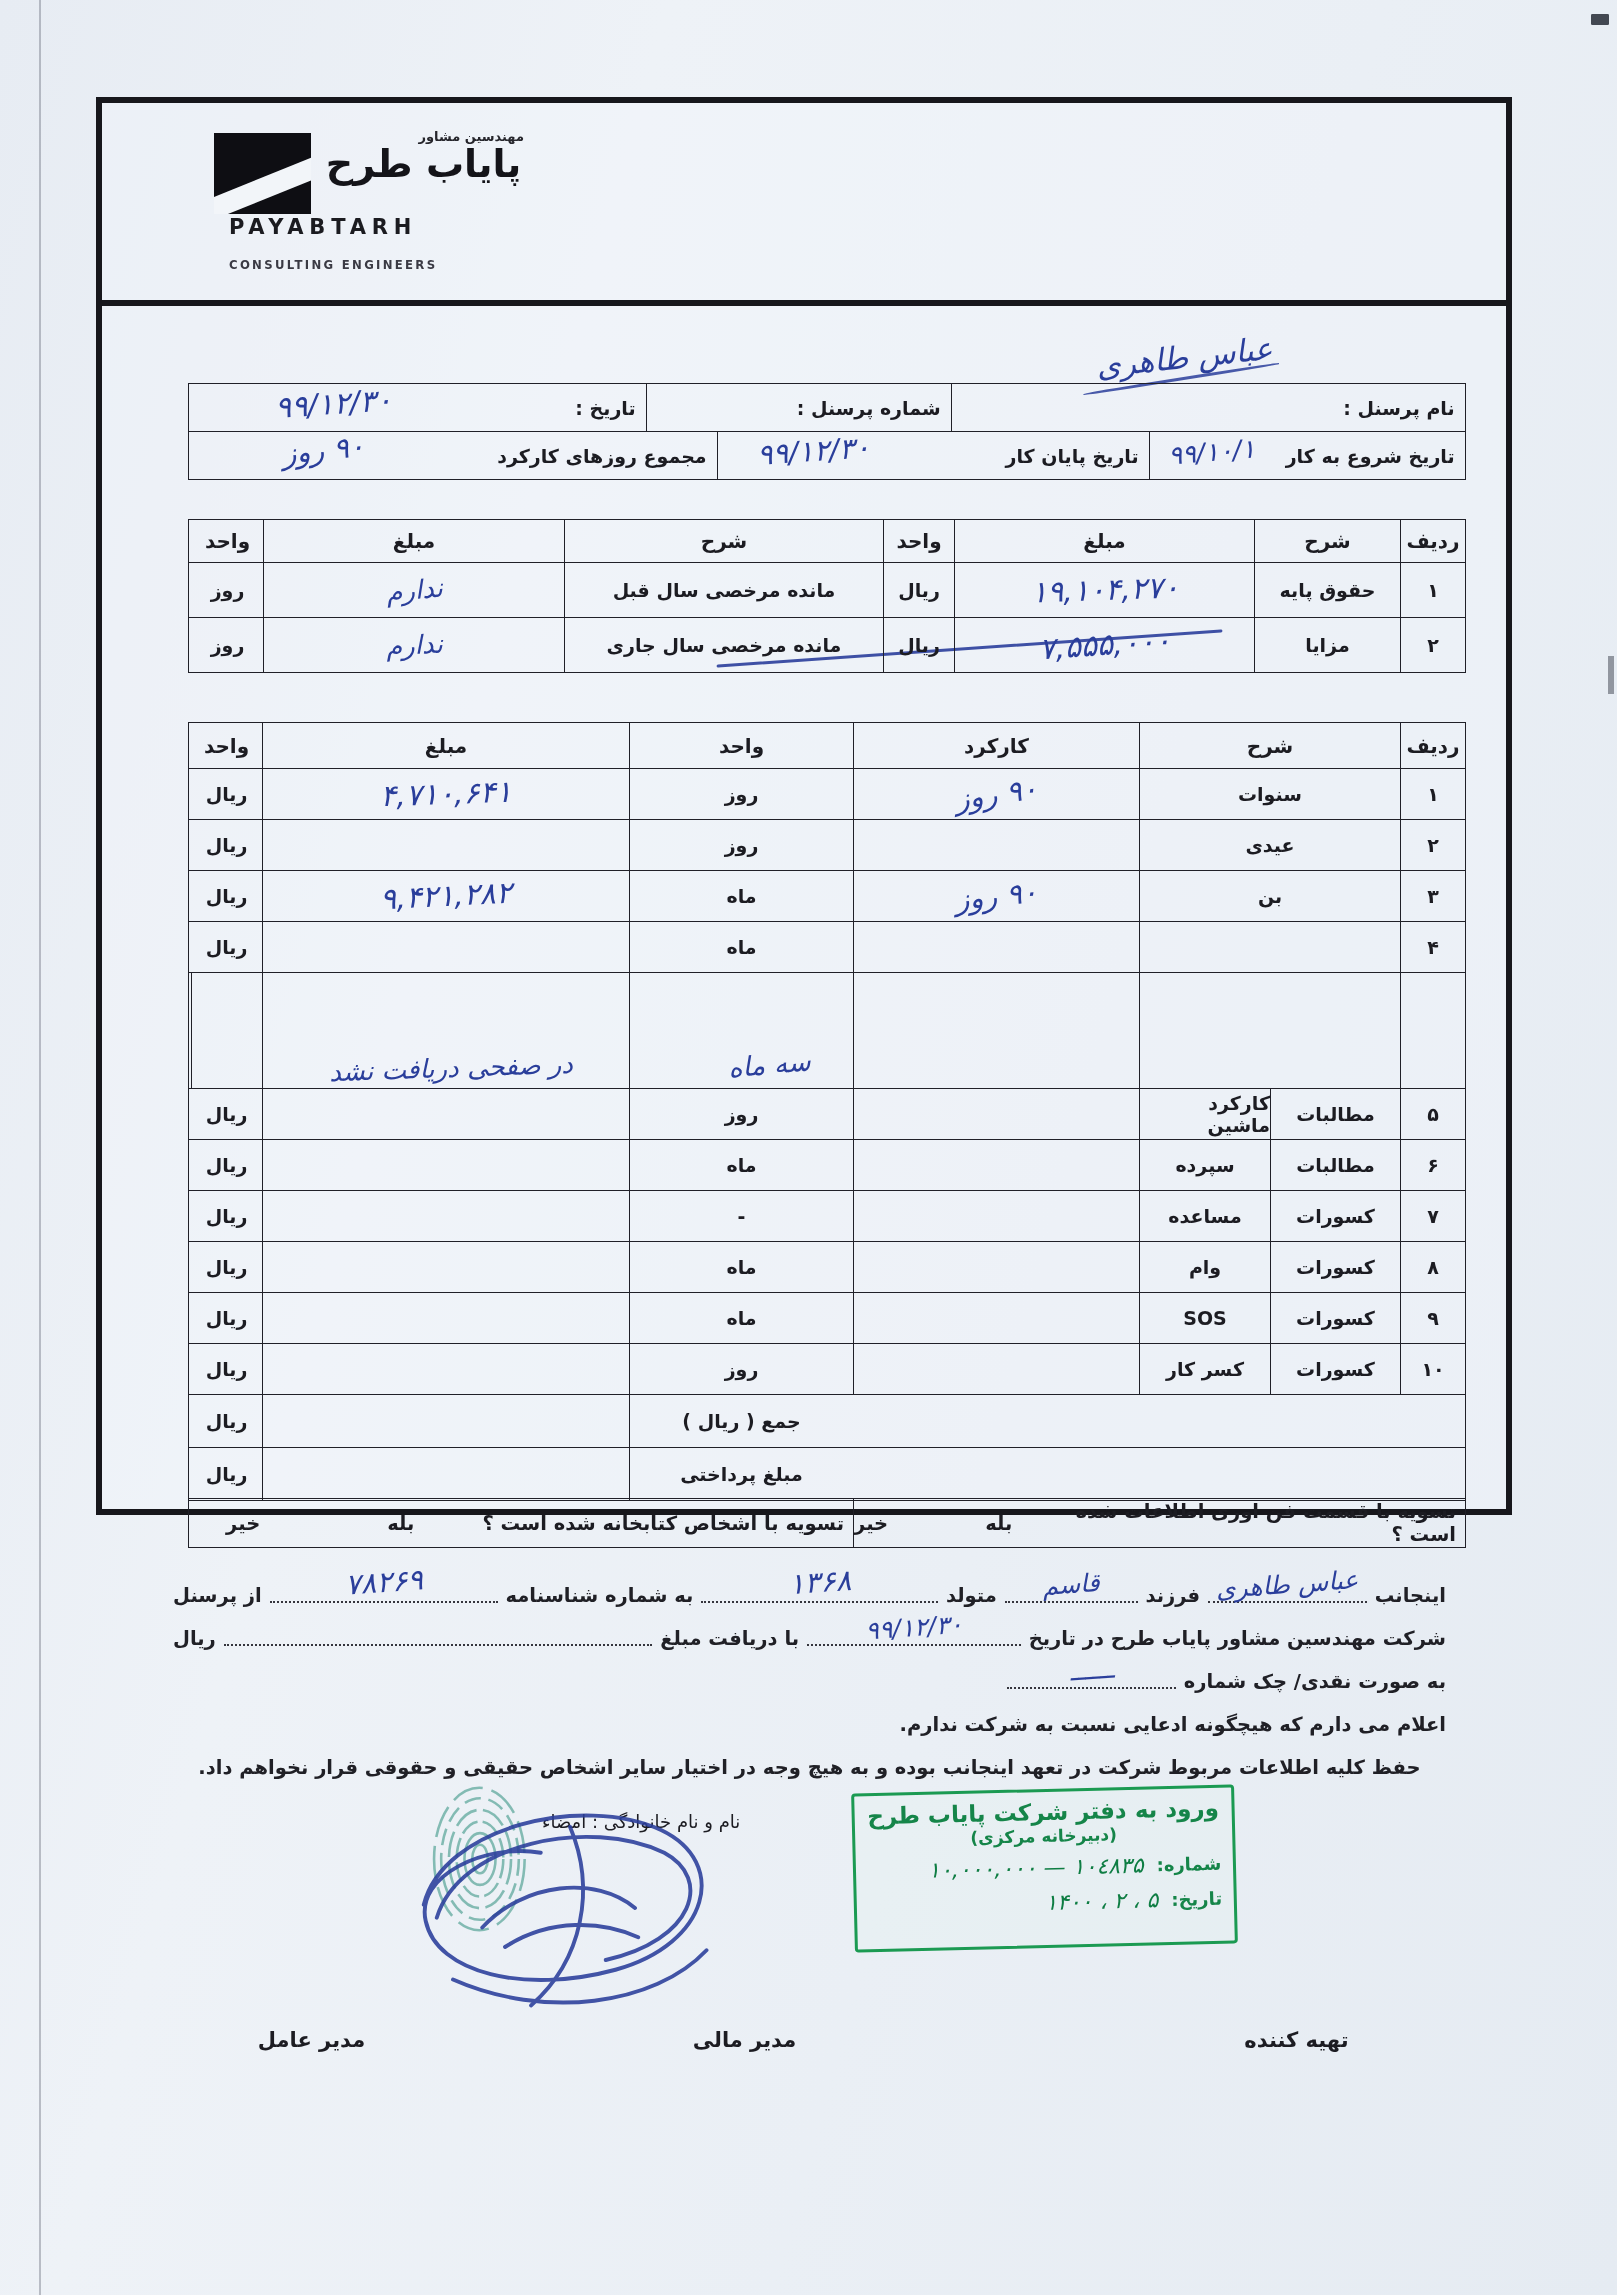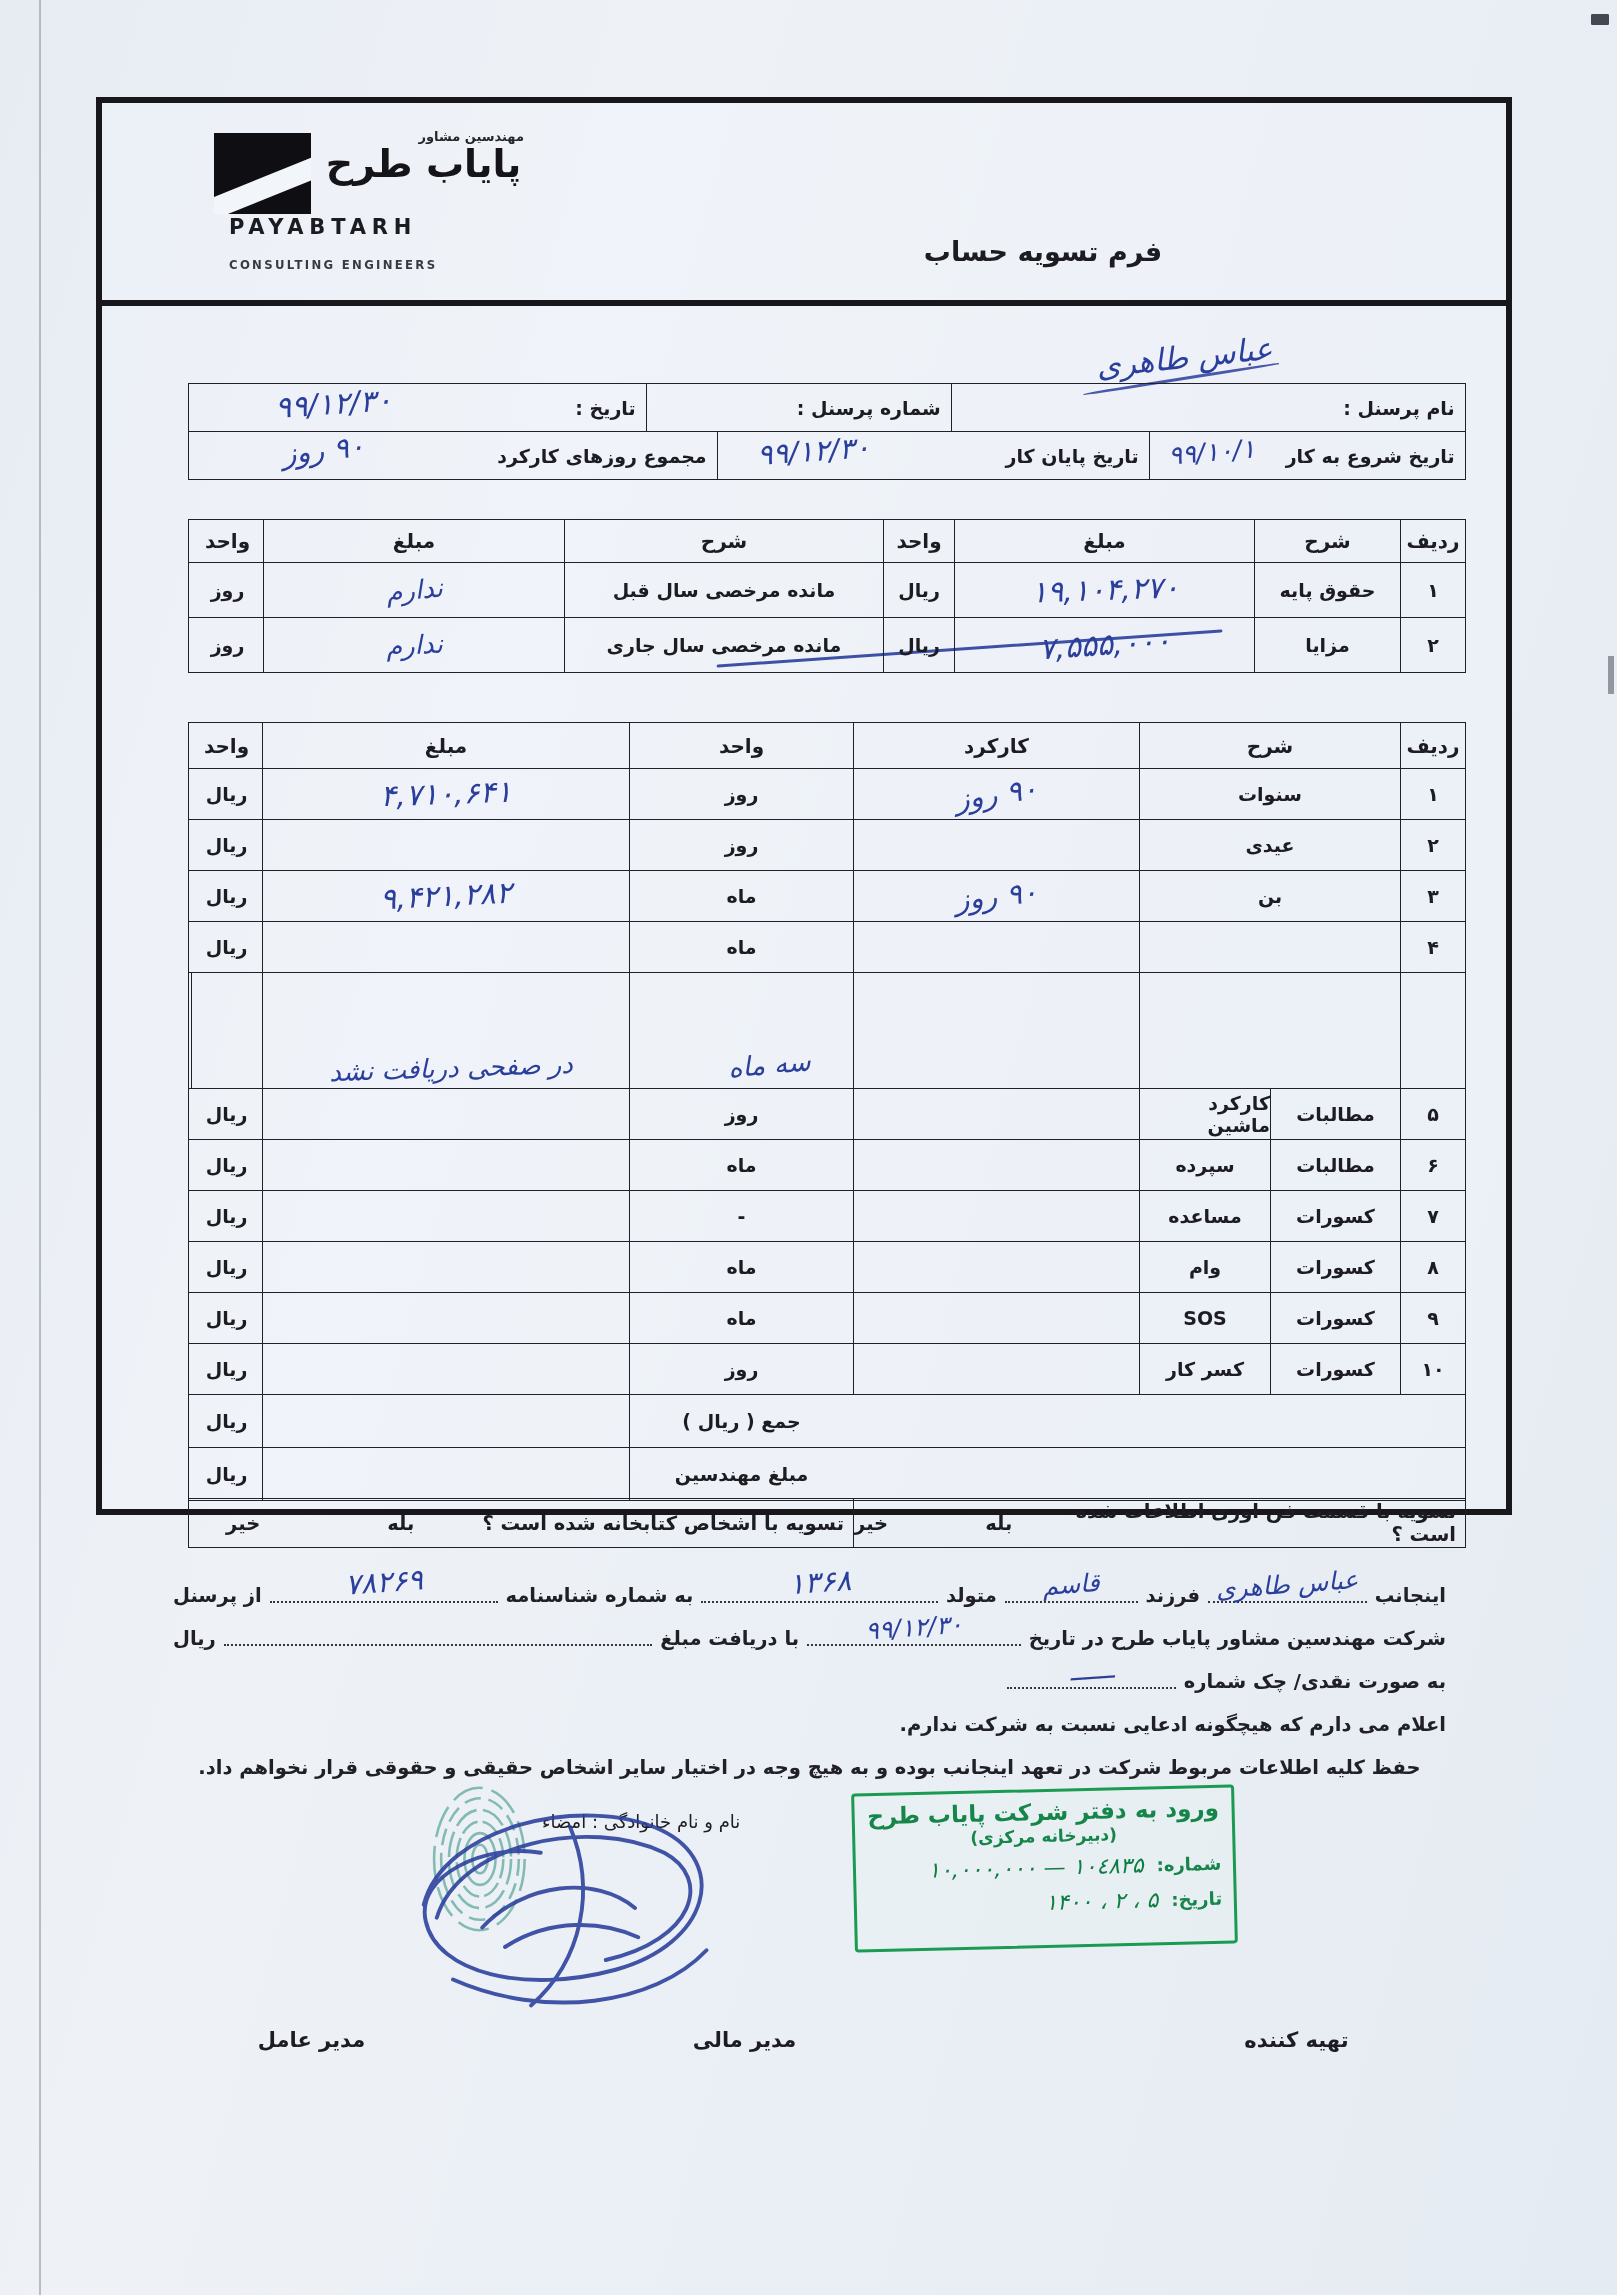--- a/index.html
+++ b/index.html
@@ -94,21 +94,20 @@
     <div class="logo-stripe"></div>
   </div>
   <div class="logo-fa">
     <span class="tag">مهندسین مشاور</span>
     <span class="nm">پایاب طرح</span>
   </div>
   <div class="logo-en">
     <span class="en1">PAYABTARH</span>
     <span class="en2">CONSULTING ENGINEERS</span>
   </div>
-  <div class="doc-subtitle">فرم تسویه حساب</div>
   <div class="hdr-rule"></div>
 
   <span class="hw hw-name" style="left:994px;top:239px;font-size:31px;transform:rotate(-6deg)">عباس طاهری</span>
 
   <div class="tbl" style="top:280px">
     <div class="trow" style="height:47px">
       <div class="tc lab" style="width:514px">
         <span>نام پرسنل :</span>
       </div>
       <div class="tc lab" style="width:305px">
@@ -301,21 +300,21 @@
 
     <div class="trow" style="height:53px">
       <div class="tc nob" style="width:612px"></div>
       <div class="tc" style="width:224px">جمع ( ریال )</div>
       <div class="tc" style="width:367px"></div>
       <div class="tc" style="width:71px">ریال</div>
     </div>
 
     <div class="trow" style="height:53px">
       <div class="tc nob" style="width:612px"></div>
-      <div class="tc" style="width:224px">مبلغ مهندسین</div>
+      <div class="tc" style="width:224px">مبلغ پرداختی</div>
       <div class="tc" style="width:367px"></div>
       <div class="tc" style="width:71px">ریال</div>
     </div>
   </div>
 
   <div class="tbl" style="top:1395px">
     <div class="trow" style="height:48px">
       <div class="tc qcell" style="width:612px">
         <span class="qtext">تسویه با قسمت فن اوری اطلاعات شده است ؟</span>
         <span class="qyes">بله</span>

